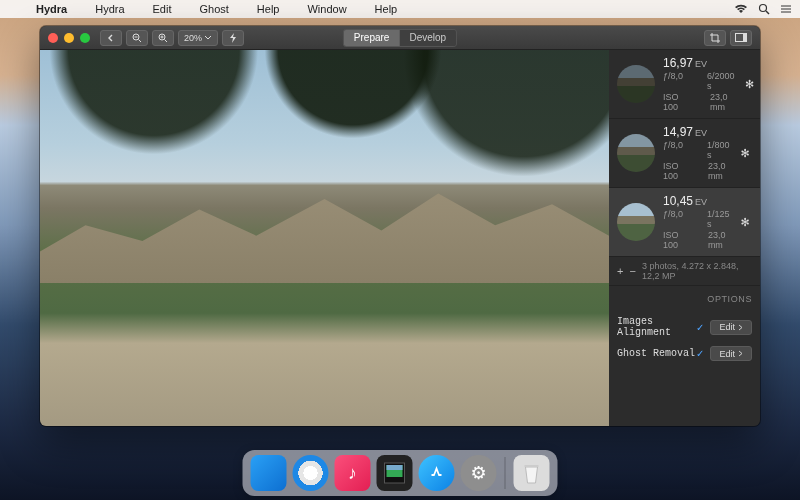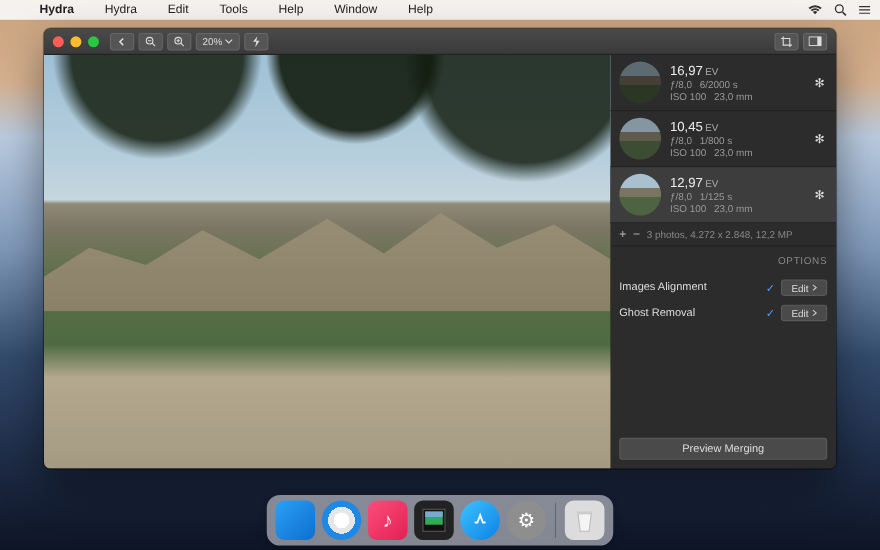--- a/index.html
+++ b/index.html
@@ -108,21 +108,21 @@
       radial-gradient(circle at 55% 0%, rgba(18,28,14,0.9) 0 22%, transparent 26%),
       radial-gradient(circle at 85% 5%, rgba(22,32,18,0.85) 0 20%, transparent 24%);
   }
   .landscape::after { 
     content: ""; position: absolute; left: 0; right: 0; top: 34%; height: 28%;
     background: linear-gradient(to bottom, #9b9078, #8a8068);
     clip-path: polygon(0% 70%, 8% 45%, 18% 60%, 28% 30%, 38% 55%, 50% 20%, 60% 50%, 70% 15%, 80% 45%, 90% 25%, 100% 55%, 100% 100%, 0% 100%);
   }
 
   .sidebar {
-    width: 205px; background: #2c2c2c; color: #ccc;
+    width: 151px; background: #2c2c2c; color: #ccc;
     display: flex; flex-direction: column;
     font-size: 10px;
   }
 
   .exposures { display: flex; flex-direction: column; }
   .exp {
     display: flex; align-items: center; gap: 8px;
     padding: 6px 8px;
     border-bottom: 1px solid #222;
     position: relative;
@@ -133,40 +133,40 @@
     background: linear-gradient(to bottom, #a8c0d0 0 35%, #7a7460 35% 55%, #4e6342 55% 100%);
     flex-shrink: 0;
     position: relative; overflow: hidden;
   }
   .thumb.t0 { filter: brightness(0.55); }
   .thumb.t1 { filter: brightness(0.78); }
   .thumb.t2 { filter: brightness(1.0); }
   .exp-info { flex: 1; display: flex; flex-direction: column; gap: 1px; }
   .ev-line { color: #eee; font-size: 12px; }
   .ev-line .ev-unit { font-size: 9px; color: #aaa; margin-left: 2px; }
-  .meta-line { display: flex; gap: 7px; color: #999; font-size: 9px; }
+  .meta-line { display: flex; gap: 24px; color: #999; font-size: 9px; }
   .gear {
     width: 14px; height: 14px; color: #ddd; flex-shrink: 0;
     display: flex; align-items: center; justify-content: center; font-size: 11px;
   }
 
   .exp-footer {
     padding: 4px 8px; color: #888; font-size: 9px;
     display: flex; align-items: center; gap: 6px;
     border-bottom: 1px solid #222;
   }
   .pm { color: #bbb; font-size: 11px; }
 
   .options-sec { padding: 8px 8px 4px; }
   .options-title { font-size: 9px; letter-spacing: 0.6px; color: #888; margin-bottom: 8px; text-align: right; }
   .opt-row {
     display: flex; align-items: center; justify-content: space-between;
     padding: 4px 0;
   }
-  .opt-row .label { color: #ddd; font-size: 10px; }
+  .opt-row .label { color: #ddd; font-size: 10px; font-family: Liberation Mono, monospace; }
   .opt-row .ctrls { display: flex; align-items: center; gap: 6px; }
   .check { color: #4ea3ff; font-size: 10px; }
   .edit-btn {
     height: 15px; padding: 0 8px;
     background: #4a4a4a; border: 1px solid #5a5a5a; border-radius: 3px;
     color: #ddd; font-size: 9px; display: flex; align-items: center; gap: 3px;
   }
 
   .spacer { flex: 1; }
 
@@ -206,21 +206,21 @@
 <body>
 
 <div class="desktop">
 
   <div class="menubar">
     <div class="menubar-left">
       <span class="apple"></span>
       <span class="appname">Hydra</span>
       <span>Hydra</span>
       <span>Edit</span>
-      <span>Tools</span>
+      <span>Ghost</span>
       <span>Help</span>
       <span>Window</span>
       <span>Help</span>
     </div>
     <div class="menubar-right">
       <span>
         <svg width="14" height="10" viewBox="0 0 14 10">
             <path d="M7 9 L5 7 A3 3 0 0 1 9 7 Z M3 5 A6 6 0 0 1 11 5 L9.7 6.3 A4 4 0 0 0 4.3 6.3 Z M1 3 A9 9 0 0 1 13 3 L11.7 4.3 A7 7 0 0 0 2.3 4.3 Z" fill="#333"></path>
           </svg>
       </span>
@@ -276,20 +276,24 @@
               <path d="M1 1 L4 4 L7 1" stroke="#ddd" fill="none"></path>
             </svg>
         </div>
         <div class="tb-btn">
           <svg width="8" height="10" viewBox="0 0 8 10">
               <path d="M5 0 L1 5 H4 L3 10 L7 4 H4 Z" fill="#ddd"></path>
             </svg>
         </div>
       </div>
 
+      <div class="seg">
+        <div class="seg-item active">Prepare</div>
+        <div class="seg-item">Develop</div>
+      </div>
 
       <div class="tb-right">
         <div class="tb-btn">
           <svg width="10" height="10" viewBox="0 0 10 10">
               <path d="M2 0 V8 H10 M0 2 H8 V10" stroke="#ddd" fill="none"></path>
             </svg>
         </div>
         <div class="tb-btn">
           <svg width="12" height="9" viewBox="0 0 12 9">
               <rect x="0.5" y="0.5" width="11" height="8" stroke="#ddd" fill="none"></rect>
@@ -323,39 +327,39 @@
                 <span>23,0 mm</span>
               </div>
             </div>
             <div class="gear">✻</div>
           </div>
 
           <div class="exp">
             <div class="thumb t1"></div>
             <div class="exp-info">
               <div class="ev-line">
-                <span>10,45</span><span class="ev-unit">EV</span>
+                <span>14,97</span><span class="ev-unit">EV</span>
               </div>
               <div class="meta-line">
                 <span>ƒ/8,0</span>
                 <span>1/800 s</span>
               </div>
               <div class="meta-line">
                 <span>ISO 100</span>
                 <span>23,0 mm</span>
               </div>
             </div>
             <div class="gear">✻</div>
           </div>
 
           <div class="exp selected">
             <div class="thumb t2"></div>
             <div class="exp-info">
               <div class="ev-line">
-                <span>12,97</span><span class="ev-unit">EV</span>
+                <span>10,45</span><span class="ev-unit">EV</span>
               </div>
               <div class="meta-line">
                 <span>ƒ/8,0</span>
                 <span>1/125 s</span>
               </div>
               <div class="meta-line">
                 <span>ISO 100</span>
                 <span>23,0 mm</span>
               </div>
             </div>
@@ -395,23 +399,20 @@
                 <svg width="5" height="7" viewBox="0 0 5 7">
                     <path d="M1 1 L4 3.5 L1 6" stroke="#ccc" fill="none"></path>
                   </svg>
               </span>
             </span>
           </div>
         </div>
 
         <div class="spacer"></div>
 
-        <div class="merge-btn">
-          <span>Preview Merging</span>
-        </div>
 
       </div>
     </div>
   </div>
 
   <div class="dock">
     <div class="dock-icon di-finder"></div>
     <div class="dock-icon di-safari"></div>
     <div class="dock-icon di-music">♪</div>
     <div class="dock-icon di-hydra">

